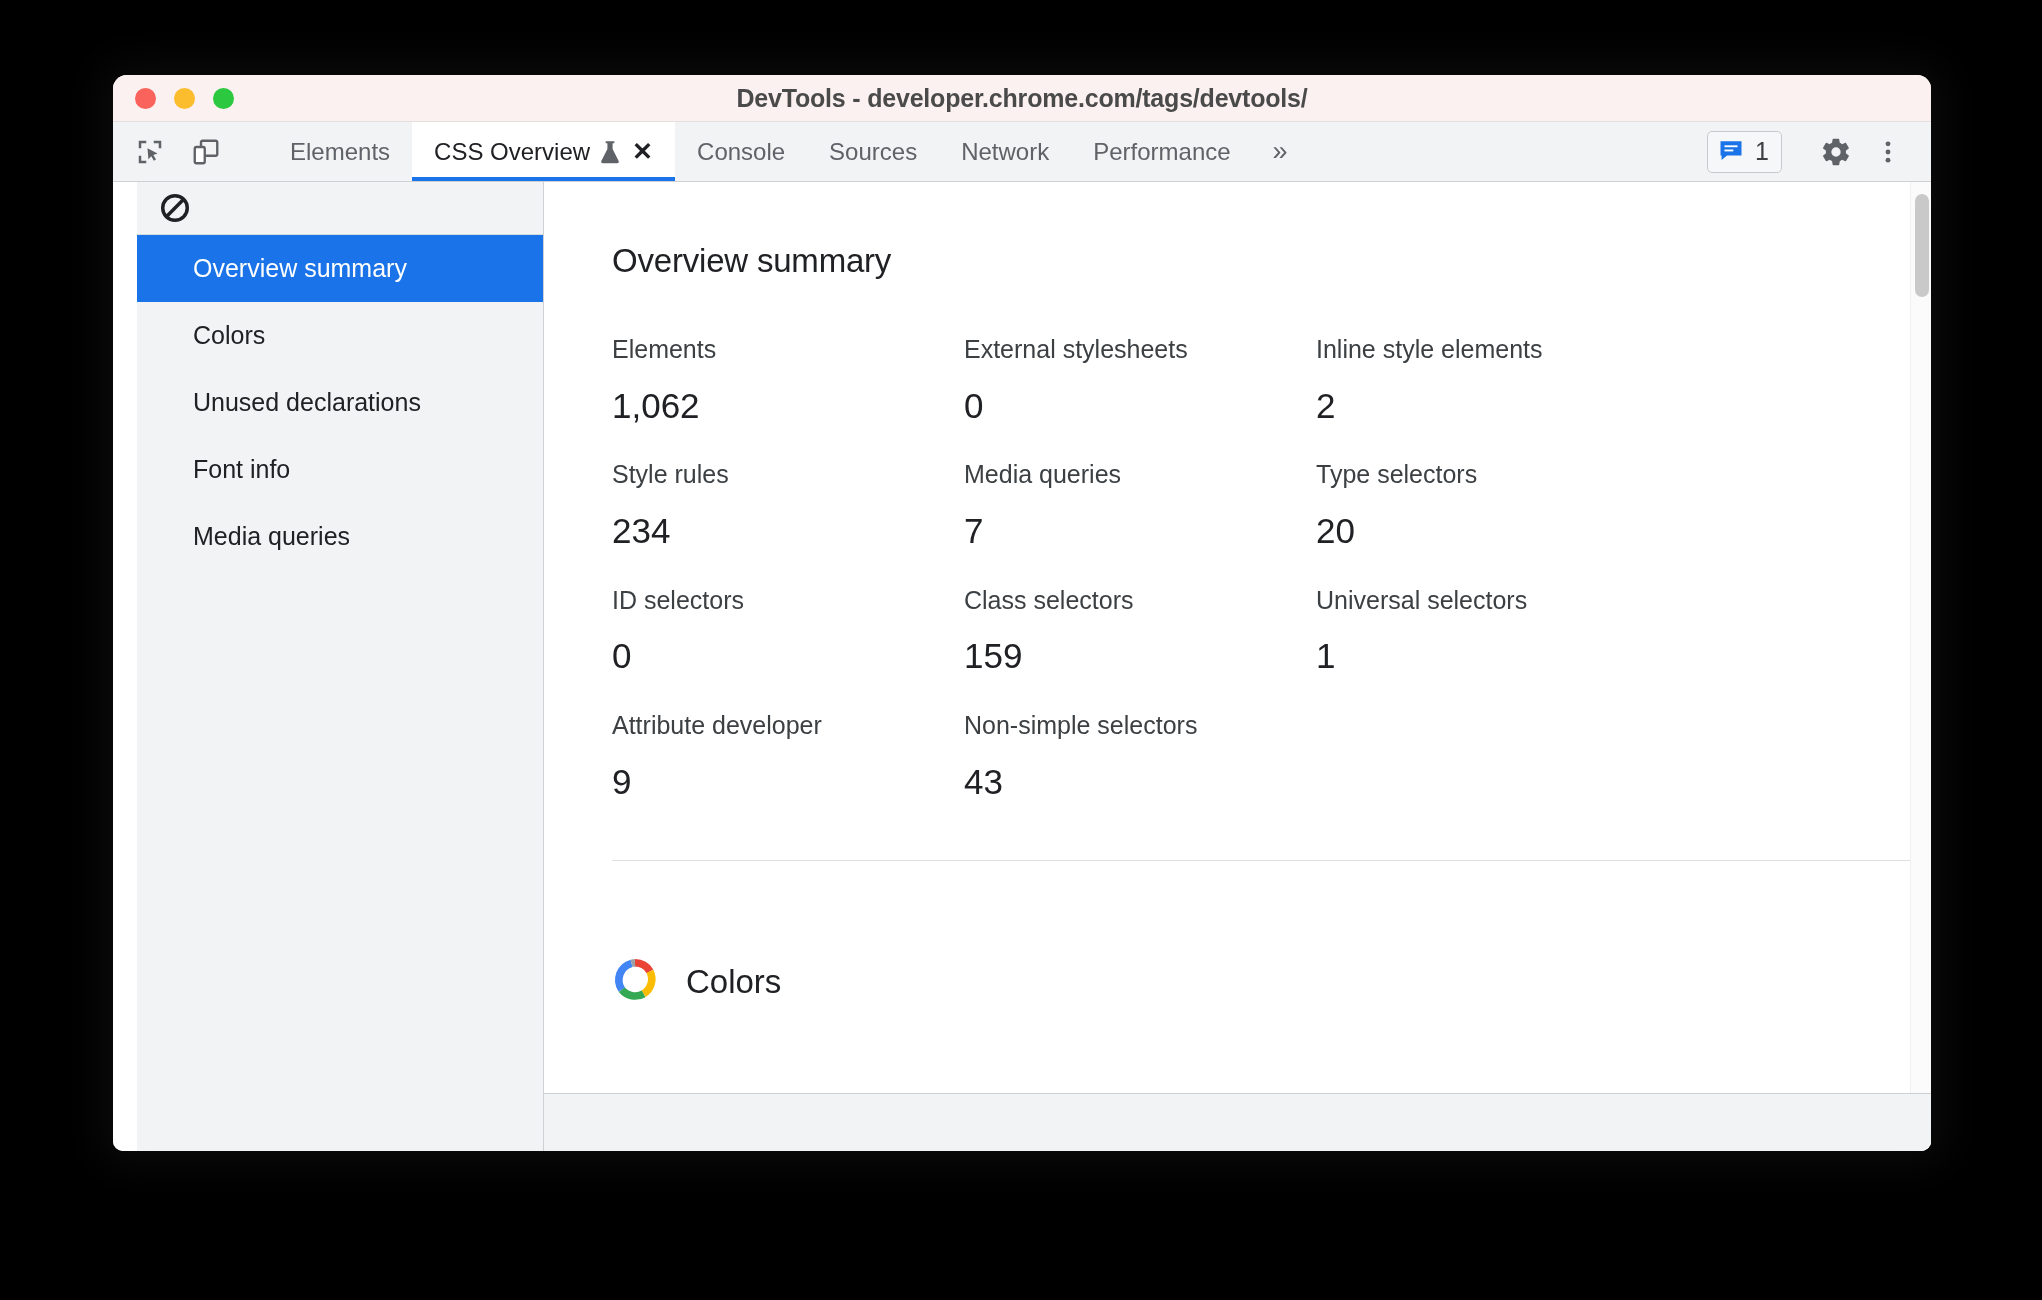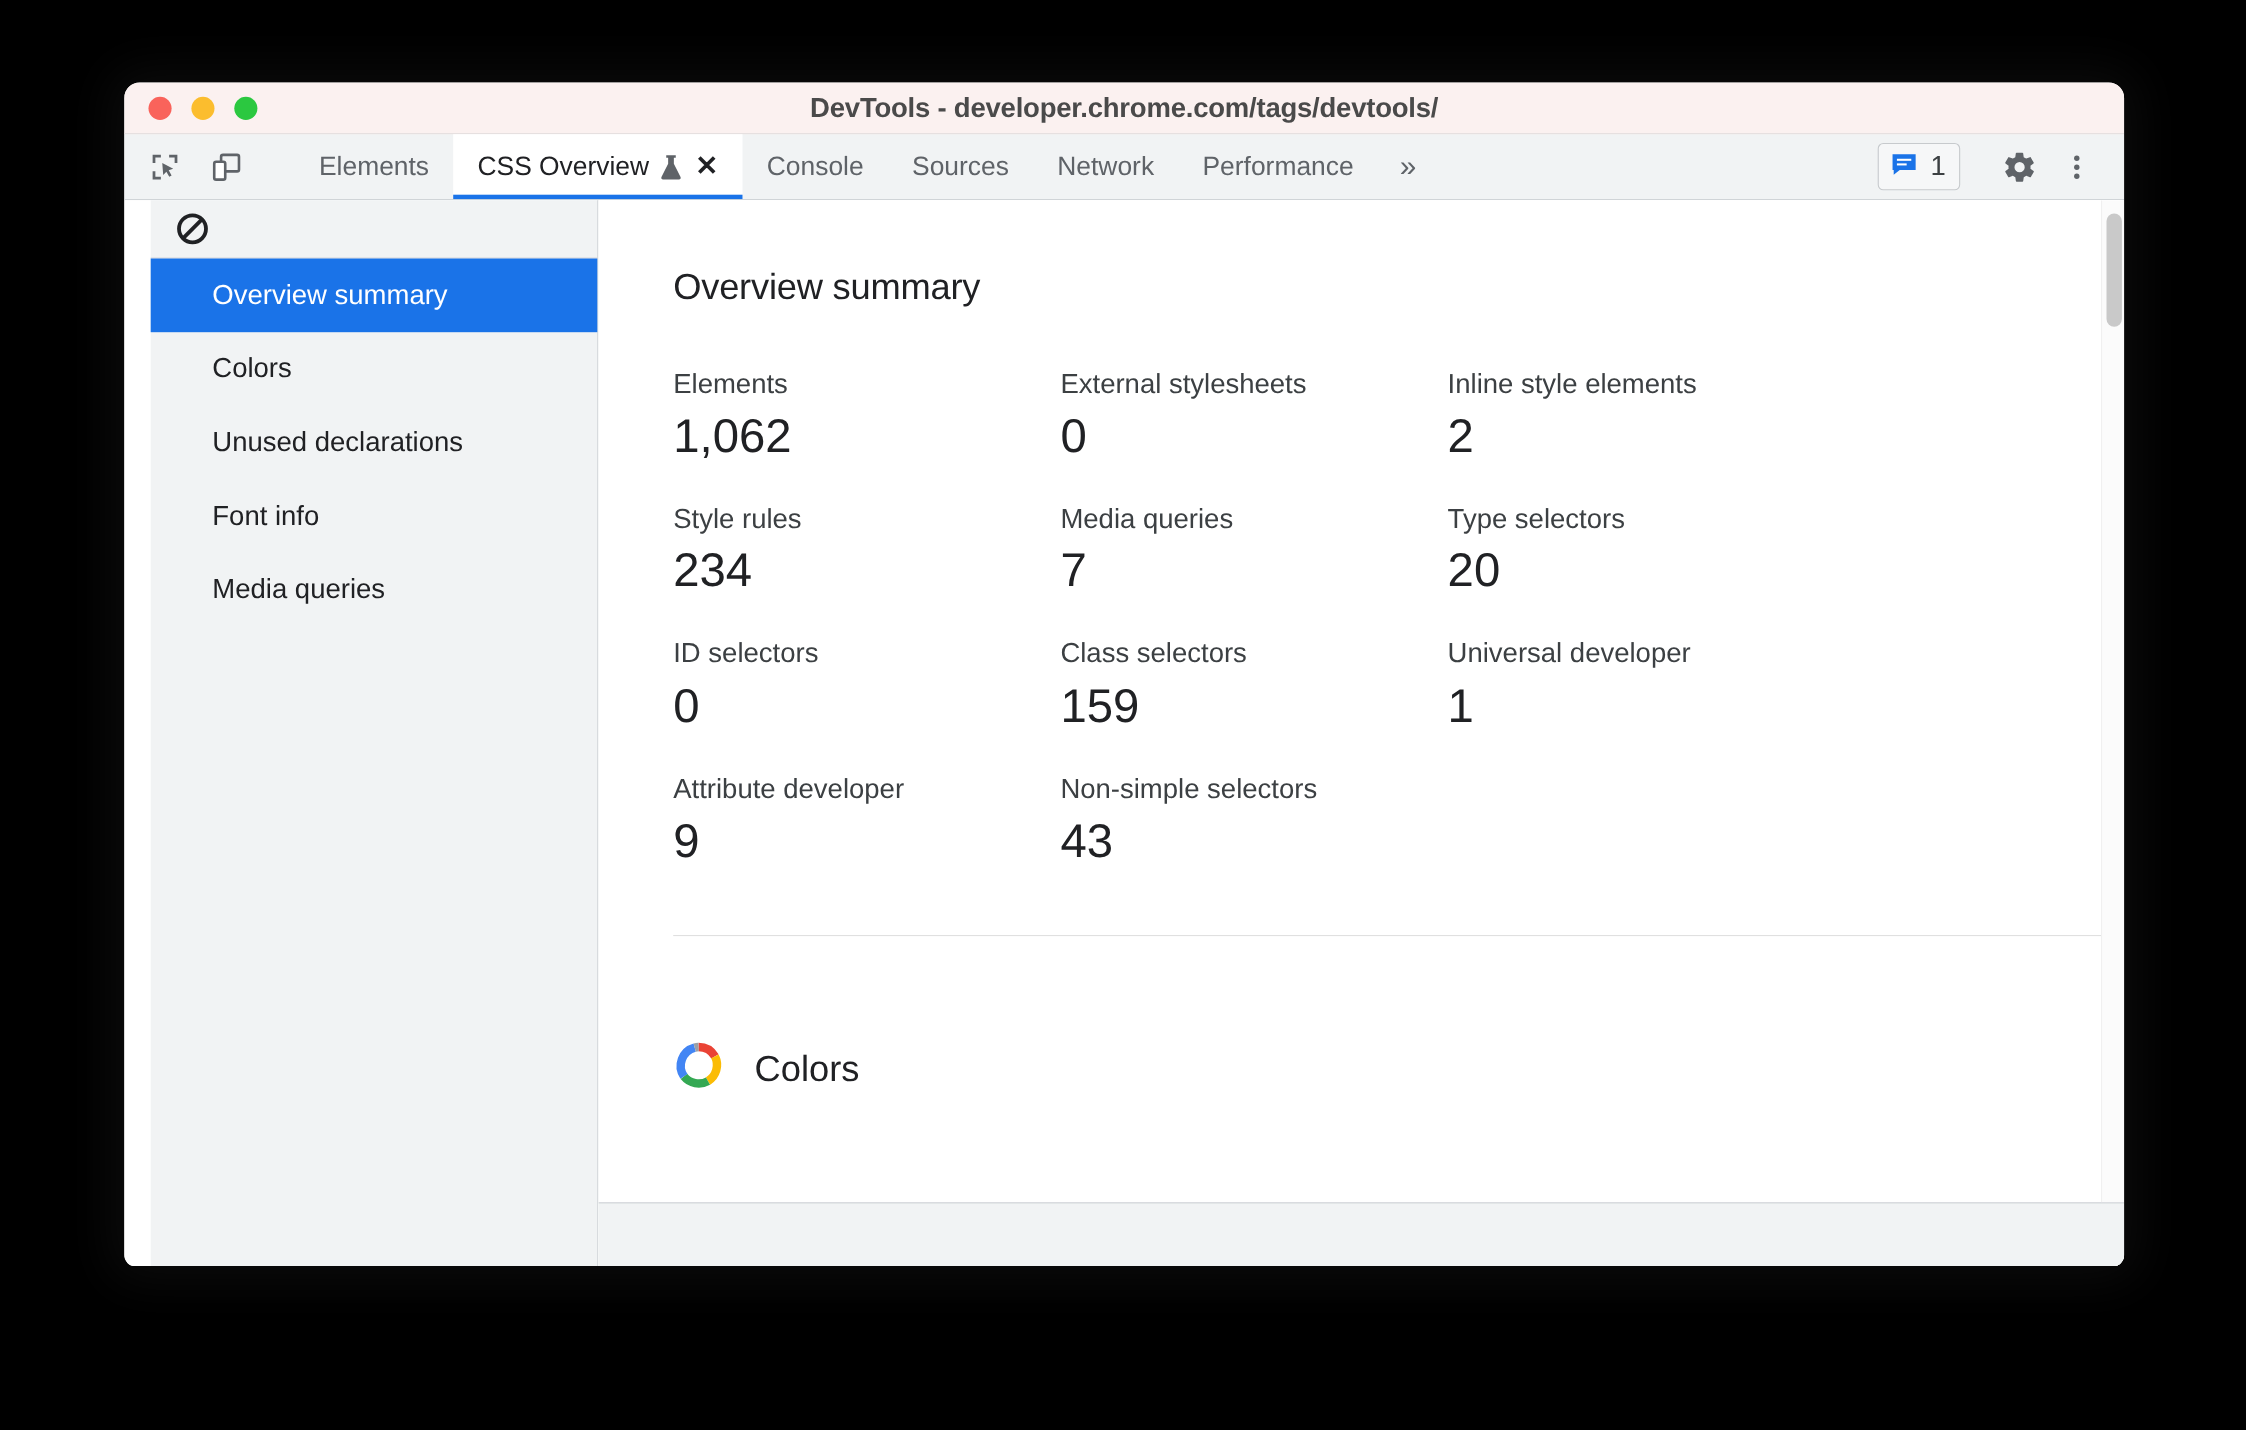--- a/index.html
+++ b/index.html
@@ -207,24 +207,24 @@
     display: grid;
     grid-template-columns: 352px 352px auto;
     row-gap: 30px;
   }
   .stat-label {
     font-size: 25px;
     color: #3c4043;
     line-height: 1.35;
   }
   .stat-value {
-    font-size: 43px;
+    font-size: 35px;
     color: #202124;
     line-height: 1.3;
-    margin-top: 3px;
+    margin-top: 16px;
   }
   .stat-cell.empty { visibility: hidden; }
   .divider {
     margin-top: 56px;
     height: 1px;
     background: #e0e0e0;
   }
   .section-colors {
     display: flex;
     align-items: center;
@@ -413,21 +413,21 @@
 
               <div class="stat-cell">
                 <div class="stat-label">ID selectors</div>
                 <div class="stat-value">0</div>
               </div>
               <div class="stat-cell">
                 <div class="stat-label">Class selectors</div>
                 <div class="stat-value">159</div>
               </div>
               <div class="stat-cell">
-                <div class="stat-label">Universal developer</div>
+                <div class="stat-label">Universal selectors</div>
                 <div class="stat-value">1</div>
               </div>
 
               <div class="stat-cell">
                 <div class="stat-label">Attribute developer</div>
                 <div class="stat-value">9</div>
               </div>
               <div class="stat-cell">
                 <div class="stat-label">Non-simple selectors</div>
                 <div class="stat-value">43</div>

